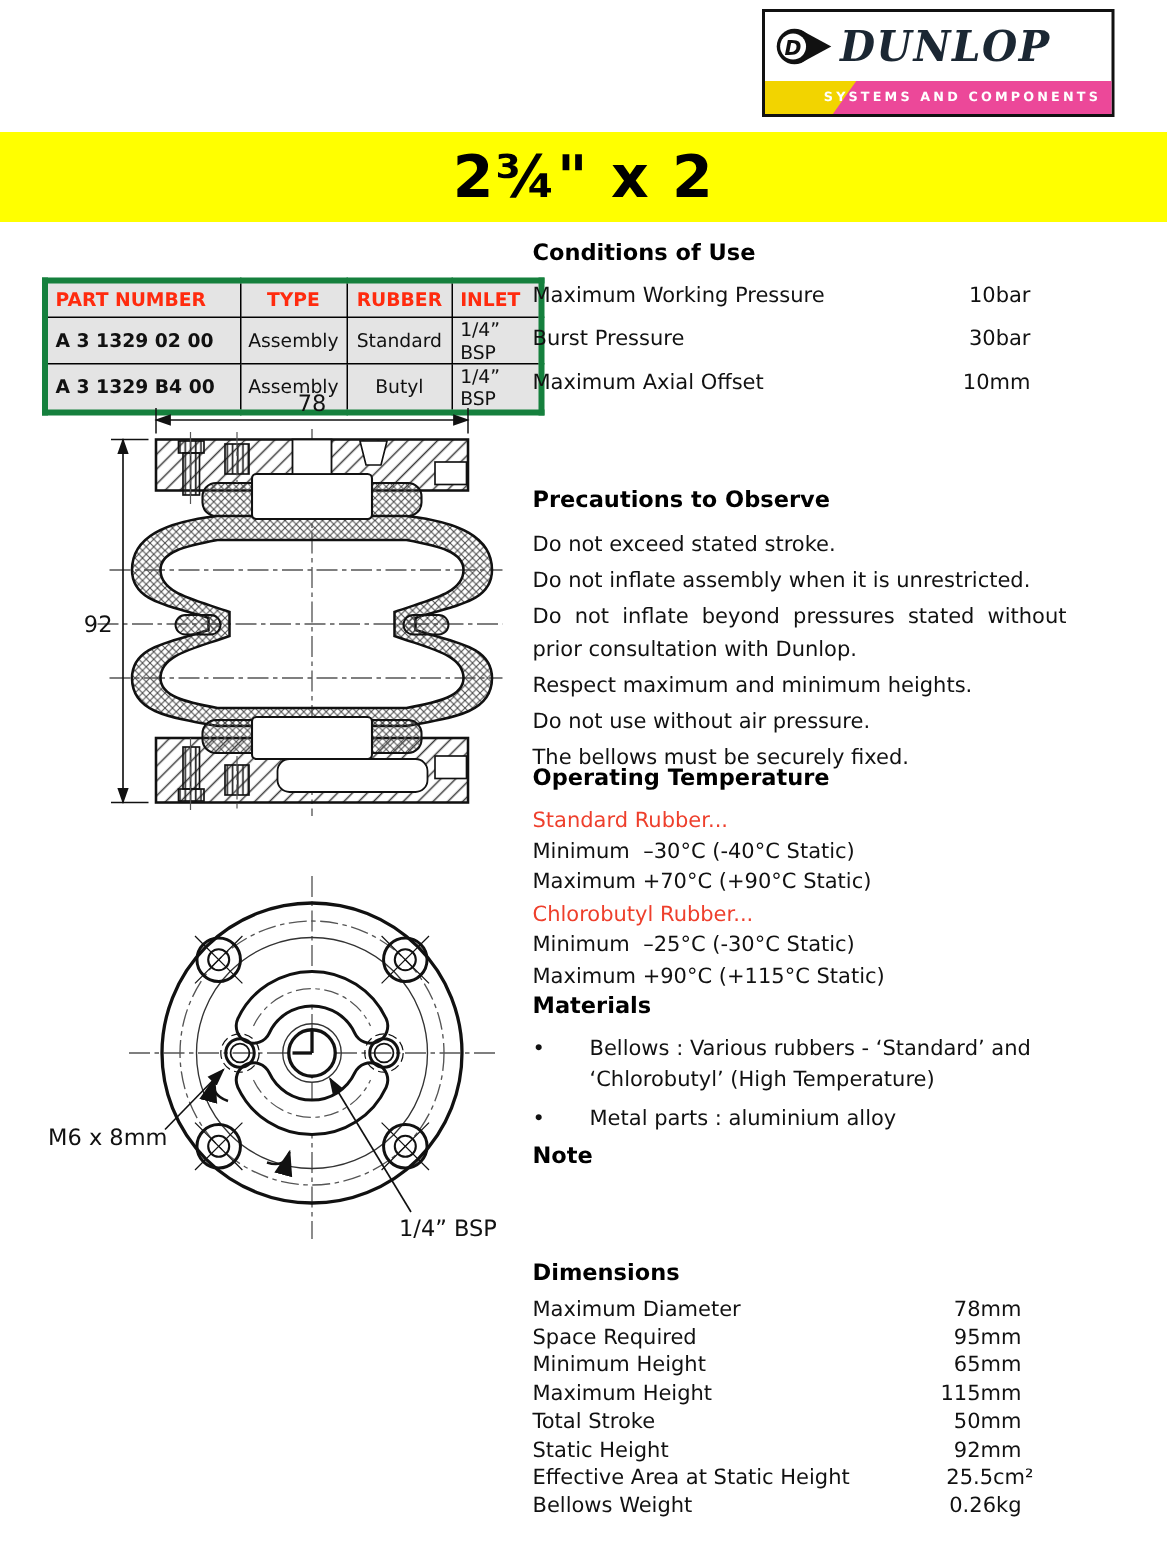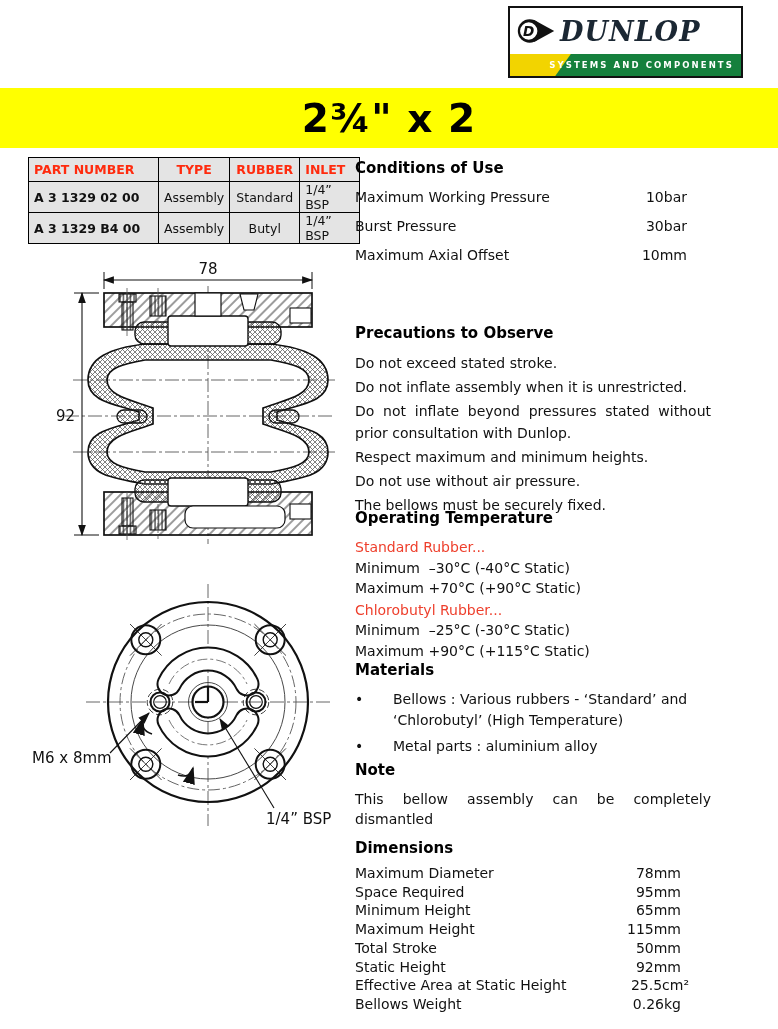--- a/index.html
+++ b/index.html
@@ -5,36 +5,36 @@
   html,body{margin:0;padding:0;background:#fff;}
   .page{position:relative;width:778px;height:1029px;background:#fff;
         font-family:"DejaVu Sans","Liberation Sans",sans-serif;color:#111;overflow:hidden;}
 
   
   .logo-box{position:absolute;left:508px;top:6px;width:235px;height:72px;
             border:2px solid #111;background:#fff;box-sizing:border-box;}
   .logo-top{position:relative;height:46px;display:flex;align-items:center;padding-left:6px;}
   .logo-word{font-family:"DejaVu Serif","Liberation Serif",serif;font-style:italic;font-weight:bold;
              font-size:27px;color:#1b2733;letter-spacing:1px;margin-left:4px;transform:scaleY(1.05);}
-  .logo-strip{position:relative;height:22px;background:#15803d;overflow:hidden;}
+  .logo-strip{position:relative;height:22px;background:#ec4899;overflow:hidden;}
   .logo-strip .yellow{position:absolute;left:0;top:0;width:78px;height:22px;background:#f2d400;
                       clip-path:polygon(0 0,78% 0,58% 100%,0 100%);}
   .logo-tagline{position:absolute;right:7px;top:50%;transform:translateY(-50%);
                 color:#fff;font-size:8.5px;font-weight:bold;letter-spacing:2.1px;white-space:nowrap;}
 
   
   .banner{position:absolute;left:0;top:88px;width:778px;height:60px;background:#ffff00;
           display:flex;align-items:center;justify-content:center;}
   .banner-title{font-size:39px;font-weight:bold;color:#000;letter-spacing:1px;}
 
   
   .parts{position:absolute;left:28px;top:157px;border-collapse:collapse;}
   .parts td,.parts th{border:1px solid #000;background:#e4e4e4;font-size:12.5px;height:24px;
                       padding:0 5px;box-sizing:border-box;}
-  .parts{border:1px solid #15803d;}
+  .parts{border:4px solid #15803d;margin-top:28px;}
   .parts th{color:#ff2b0e;font-weight:bold;text-align:center;}
   .parts th.c-part{text-align:left;width:130px;}
   .parts td.c-part{font-weight:bold;text-align:left;width:130px;}
   .parts .c-type{width:62px;text-align:center;}
   .parts .c-rubber{width:70px;text-align:center;}
   .parts .c-inlet{width:60px;text-align:left;}
 
   
   .drawing{position:absolute;}
   svg text{font-family:"DejaVu Sans","Liberation Sans",sans-serif;fill:#111;}
@@ -284,21 +284,20 @@
     <div class="li">
       <span>Bellows : Various rubbers - ‘Standard’ and ‘Chlorobutyl’ (High Temperature)</span>
     </div>
     <div class="li">
       <span>Metal parts : aluminium alloy</span>
     </div>
   </div>
 
   <div class="rc" style="top:760px;">
     <h3>Note</h3>
-    <p class="note-text">This bellow assembly can be completely dismantled</p>
   </div>
 
   <div class="rc dims" style="top:838px;">
     <h3 style="margin-bottom:6px;">Dimensions</h3>
     <div class="kv">
       <span class="k">Maximum Diameter</span>
       <span class="v">78mm</span>
     </div>
     <div class="kv">
       <span class="k">Space Required</span>

